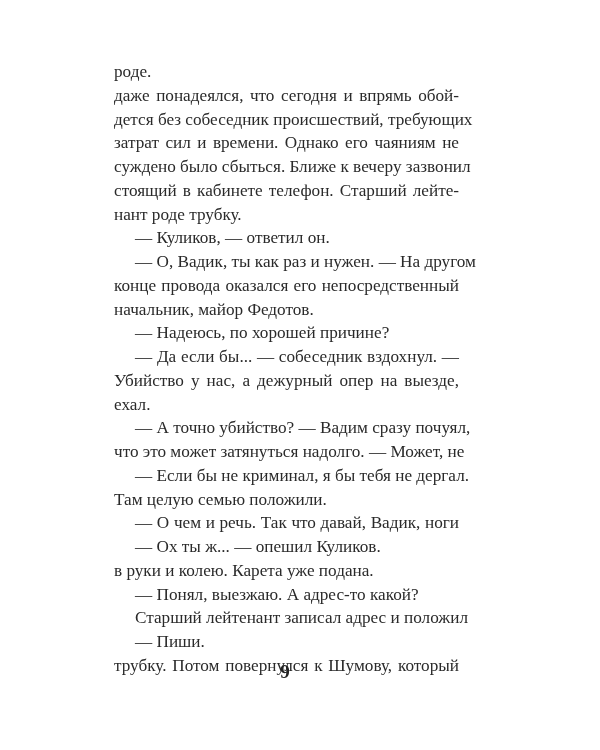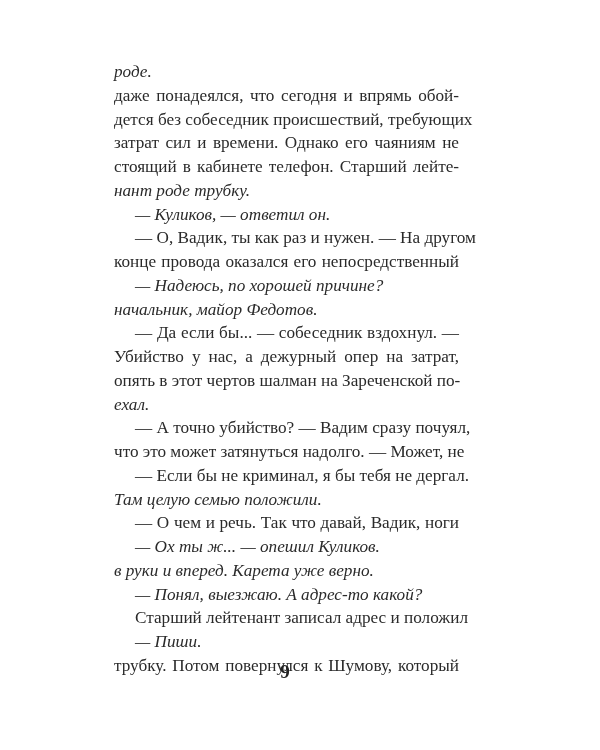--- a/index.html
+++ b/index.html
@@ -26,21 +26,20 @@
     .line {
       display: block;
       white-space: nowrap;
       text-align: justify;
       text-align-last: justify;
       height: 23.75px;
       overflow: visible;
     }
     .line.last {
       text-align-last: left;
-      font-style: italic;
     }
     .line.indent {
       padding-left: 21px;
     }
     .page-number {
       position: absolute;
       left: 0;
       width: 570px;
       top: 661px;
       text-align: center;
@@ -50,38 +49,38 @@
     }
   </style>
 </head>
 <body>
 
 <div class="page-text">
   <span class="line last">роде.</span>
   <span class="line">даже понадеялся, что сегодня и впрямь обой-</span>
   <span class="line">дется без собеседник происшествий, требующих</span>
   <span class="line">затрат сил и времени. Однако его чаяниям не</span>
+  <span class="line">суждено было сбыться. Ближе к вечеру зазвонил</span>
   <span class="line">стоящий в кабинете телефон. Старший лейте-</span>
   <span class="line last">нант роде трубку.</span>
   <span class="line indent last">— Куликов, — ответил он.</span>
   <span class="line indent">— О, Вадик, ты как раз и нужен. — На другом</span>
   <span class="line">конце провода оказался его непосредственный</span>
+  <span class="line last">начальник, майор Федотов.</span>
   <span class="line indent last">— Надеюсь, по хорошей причине?</span>
-  <span class="line last">начальник, майор Федотов.</span>
   <span class="line indent">— Да если бы... — собеседник вздохнул. —</span>
-  <span class="line">Убийство у нас, а дежурный опер на затрат,</span>
-  <span class="line">опять в этот чертов шалман на Зареченской по-</span>
+  <span class="line">Убийство у нас, а дежурный опер на выезде,</span>
   <span class="line last">ехал.</span>
   <span class="line indent">— А точно убийство? — Вадим сразу почуял,</span>
   <span class="line">что это может затянуться надолго. — Может, не</span>
   <span class="line indent">— Если бы не криминал, я бы тебя не дергал.</span>
   <span class="line last">Там целую семью положили.</span>
   <span class="line indent">— О чем и речь. Так что давай, Вадик, ноги</span>
   <span class="line indent last">— Ох ты ж... — опешил Куликов.</span>
-  <span class="line last">в руки и вперед. Карета уже верно.</span>
+  <span class="line last">в руки и колею. Карета уже подана.</span>
   <span class="line indent last">— Понял, выезжаю. А адрес-то какой?</span>
   <span class="line indent">Старший лейтенант записал адрес и положил</span>
   <span class="line indent last">— Пиши.</span>
   <span class="line">трубку. Потом повернулся к Шумову, который</span>
 
 </div>
 
 <div class="page-number">9</div>
 
 </body></html>

